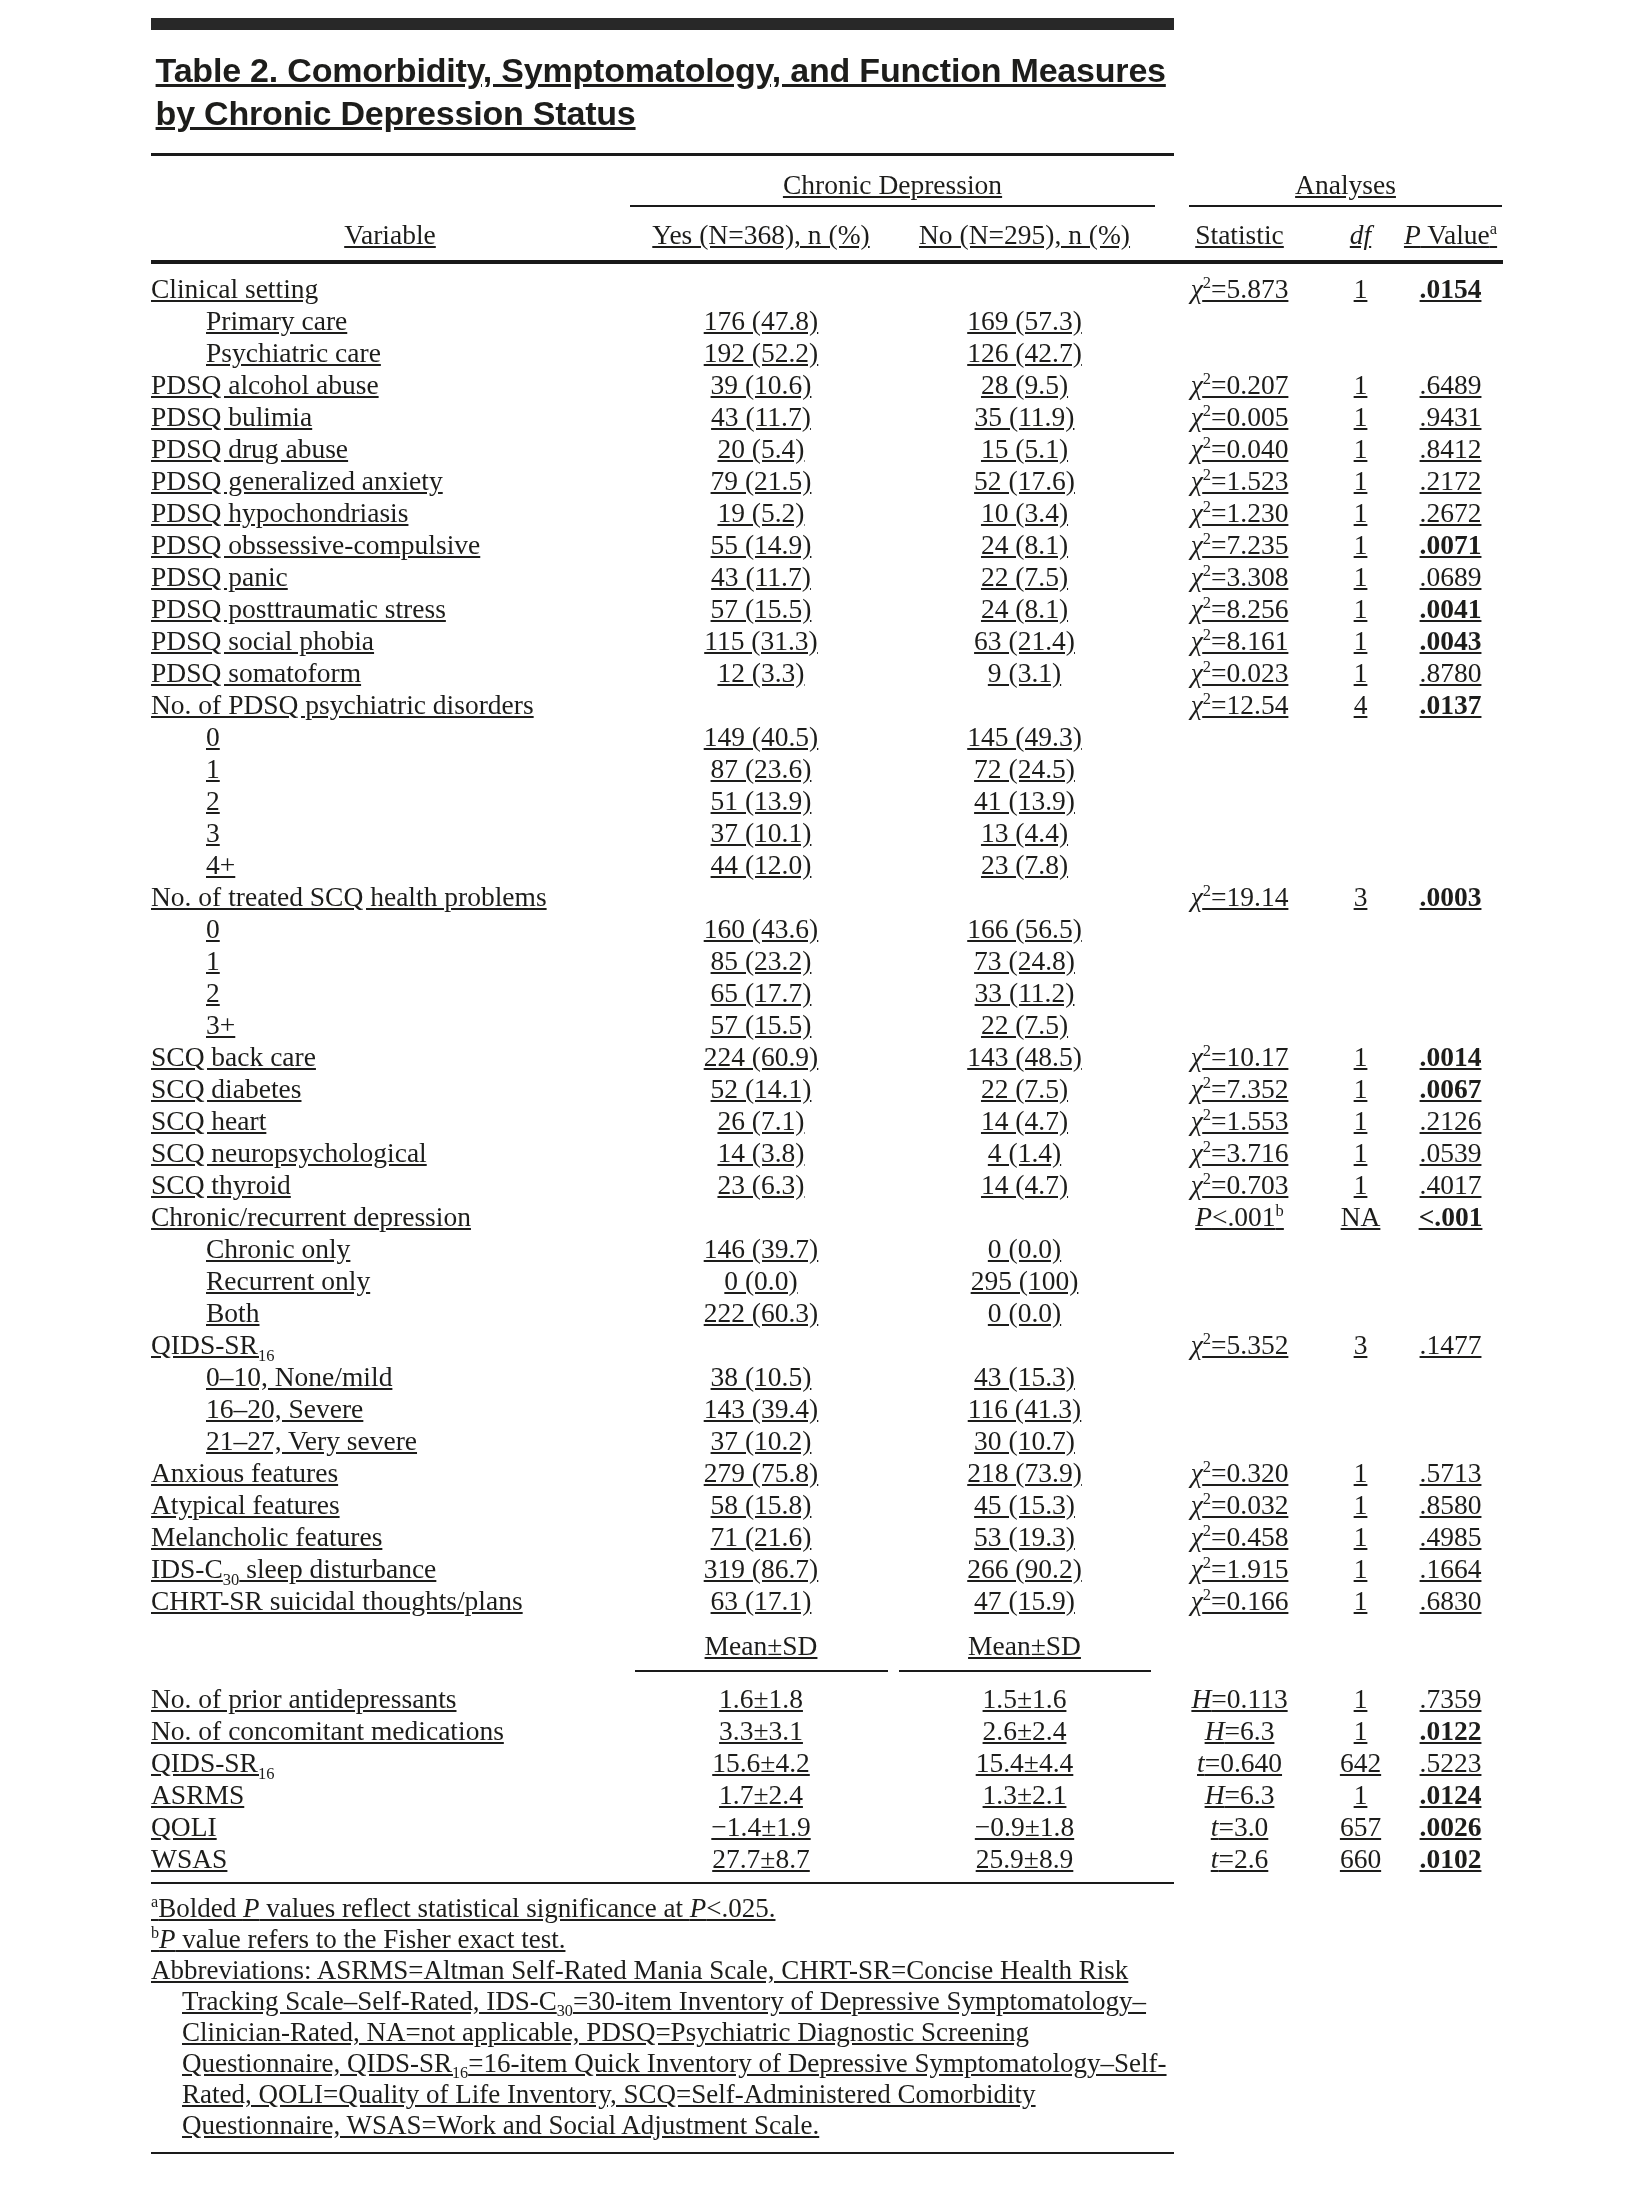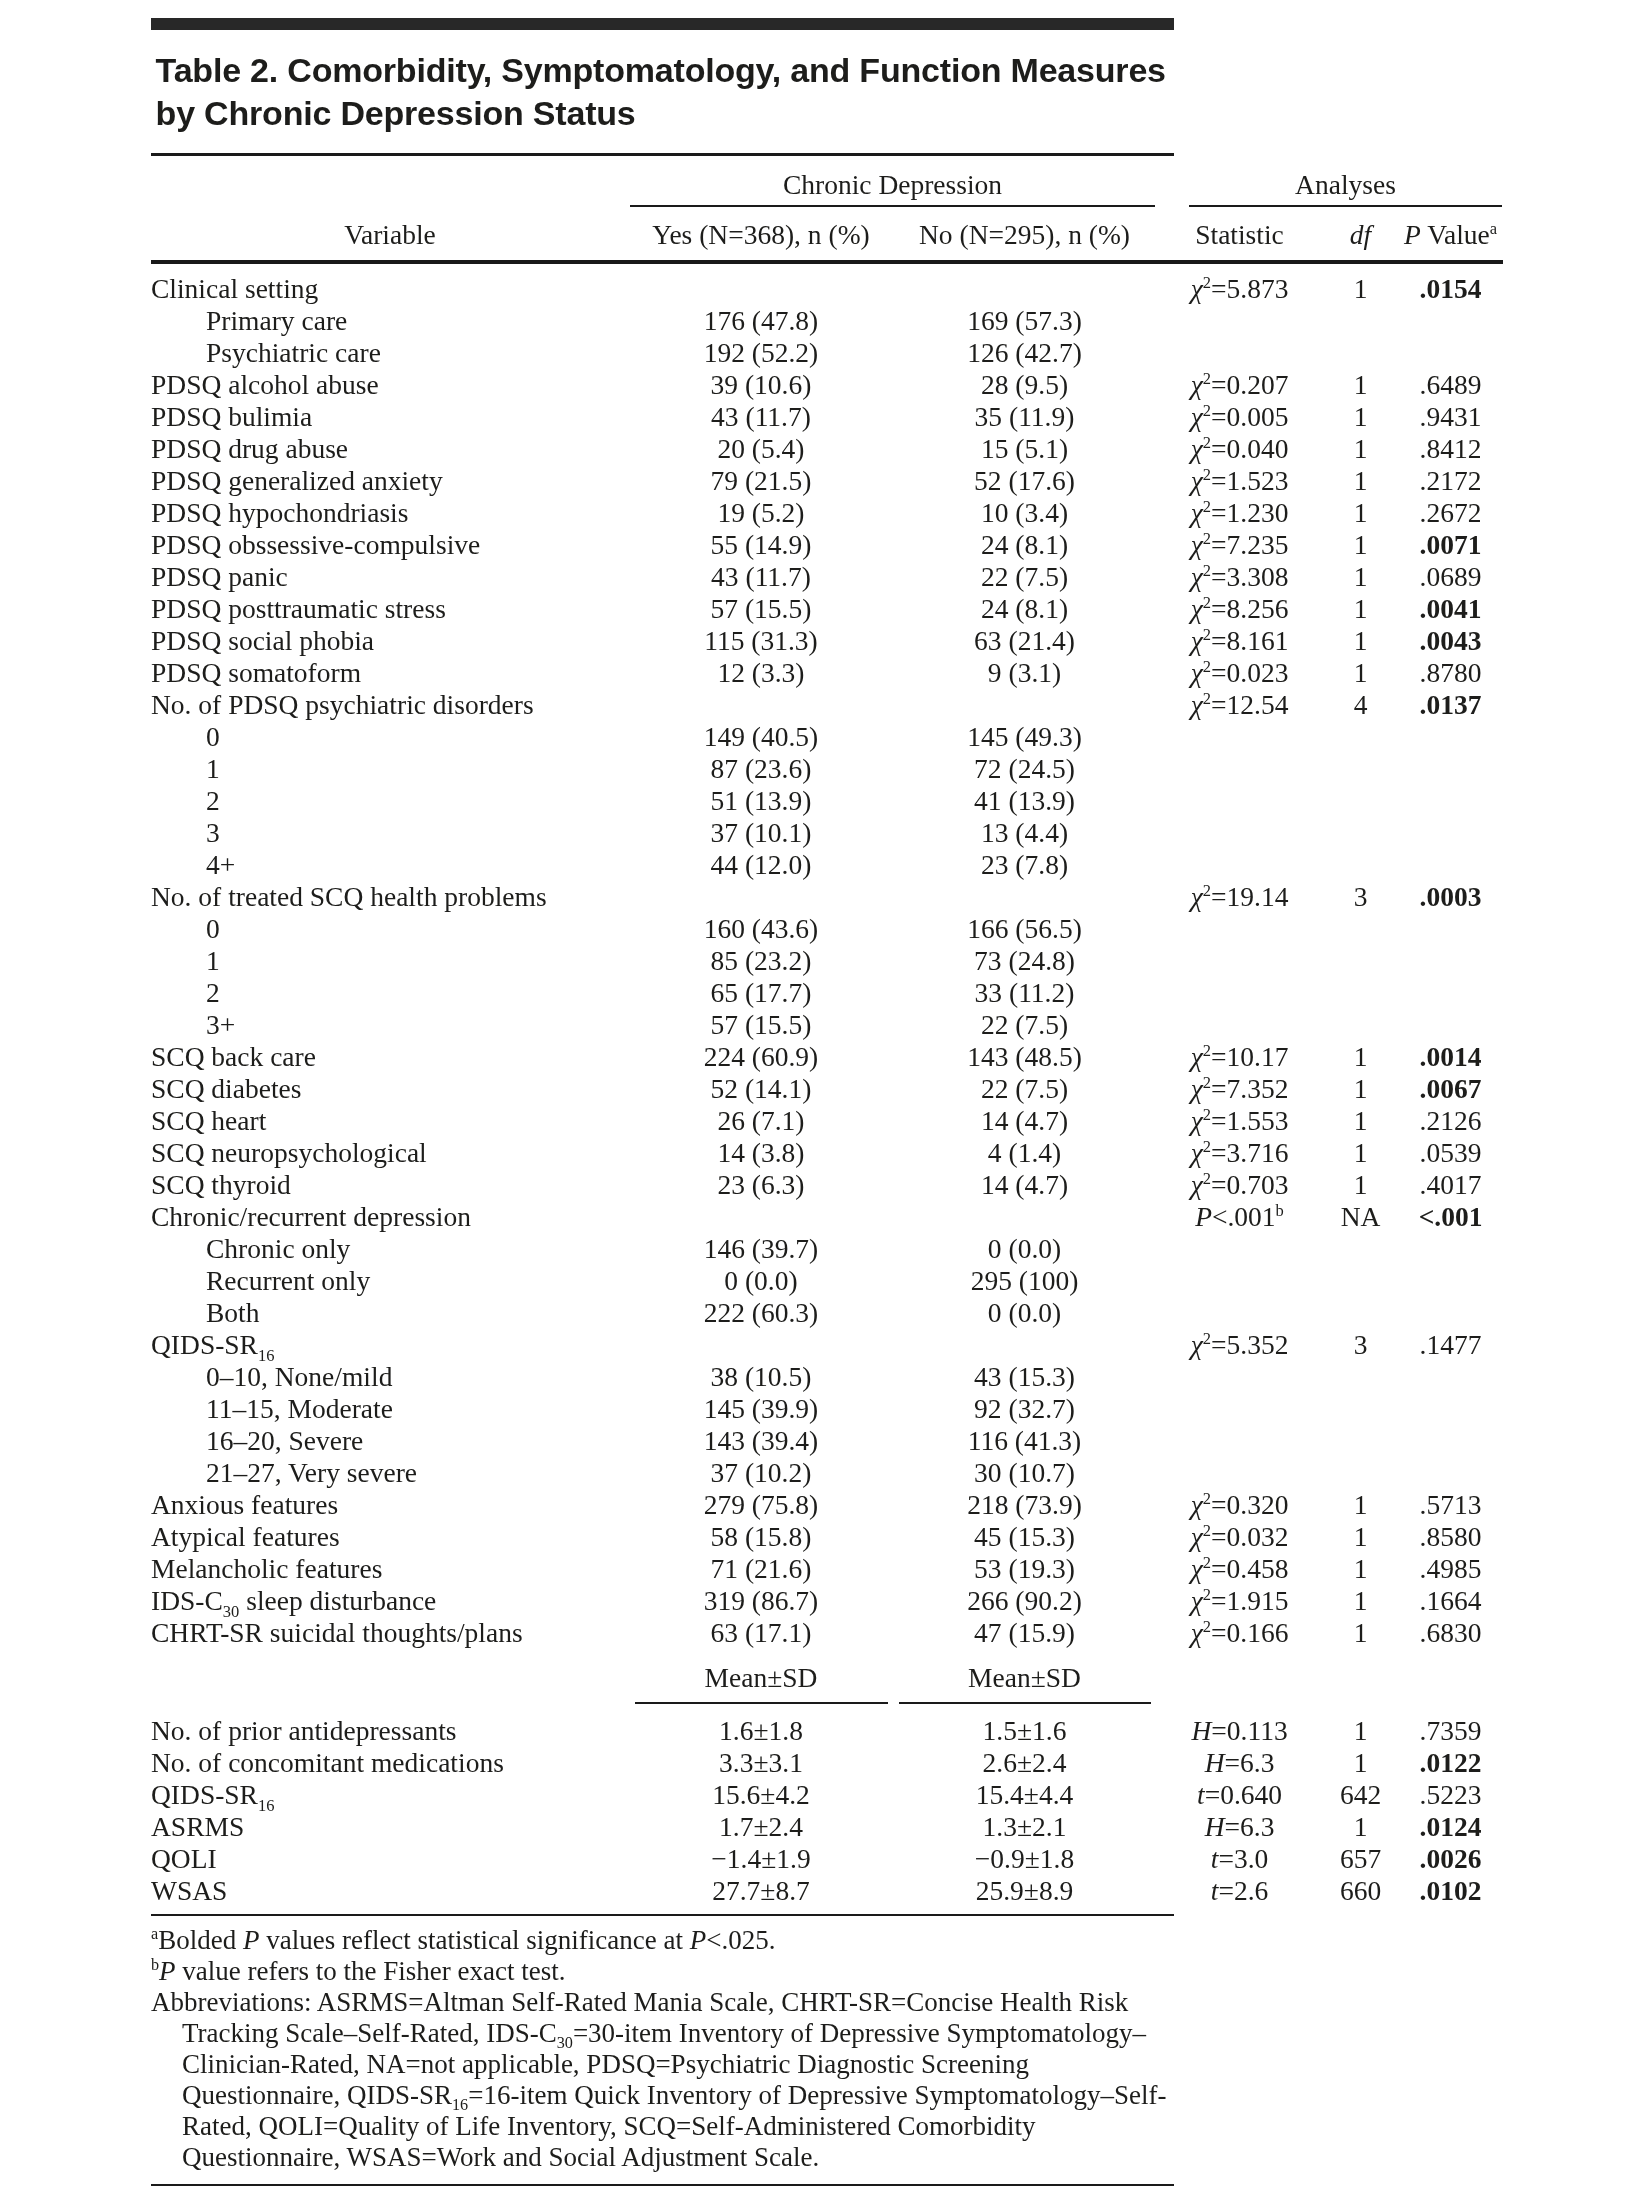--- a/index.html
+++ b/index.html
@@ -2,21 +2,21 @@
 <html style="font-size:14.7px"><head>
 <meta charset="utf-8">
 <style>
   * { box-sizing: border-box; }
   html, body { margin: 0; padding: 0; background: #ffffff; }
   body {
     width: 1653px; height: 2202px; overflow: hidden;
     font-family: "Liberation Serif", "DejaVu Serif", serif;
     color: #1d1d1b;
   }
-  .page { width: 1326px; height: 2202px; padding: 18.4px 152px 0 151px; }
+  .page { width: 1326px; height: 2202px; padding: 18.4px 152px 0 151px; text-decoration: underline; }
   .topbar { height: 12px; background: #282828; }
   .title {
     font-family: "Liberation Sans", "DejaVu Sans", sans-serif;
     font-weight: bold; font-size: 34px; line-height: 43px;
     color: #1d1d1b; margin: 19px 0 17.4px 4.6px; max-width: 1341px;
     letter-spacing: -0.2px;
   }
   .rule-title { border-top: 3.7px solid #1a1a1a; }
   .rule-bottom { border-top: 2.8px solid #1a1a1a; margin-top: 7.3px; }
   .rule-foot { border-top: 2.8px solid #1a1a1a; margin-top: 11px; }
@@ -374,28 +374,20 @@
         </tr>
         <tr>
           <td class="lbl ind">0–10, None/mild</td>
           <td class="c">38 (10.5)</td>
           <td class="c">43 (15.3)</td>
           <td class="c"></td>
           <td class="c"></td>
           <td class="c pv"></td>
         </tr>
         <tr>
-          <td class="lbl ind">11–15, Moderate</td>
-          <td class="c">145 (39.9)</td>
-          <td class="c">92 (32.7)</td>
-          <td class="c"></td>
-          <td class="c"></td>
-          <td class="c pv"></td>
-        </tr>
-        <tr>
           <td class="lbl ind">16–20, Severe</td>
           <td class="c">143 (39.4)</td>
           <td class="c">116 (41.3)</td>
           <td class="c"></td>
           <td class="c"></td>
           <td class="c pv"></td>
         </tr>
         <tr>
           <td class="lbl ind">21–27, Very severe</td>
           <td class="c">37 (10.2)</td>

